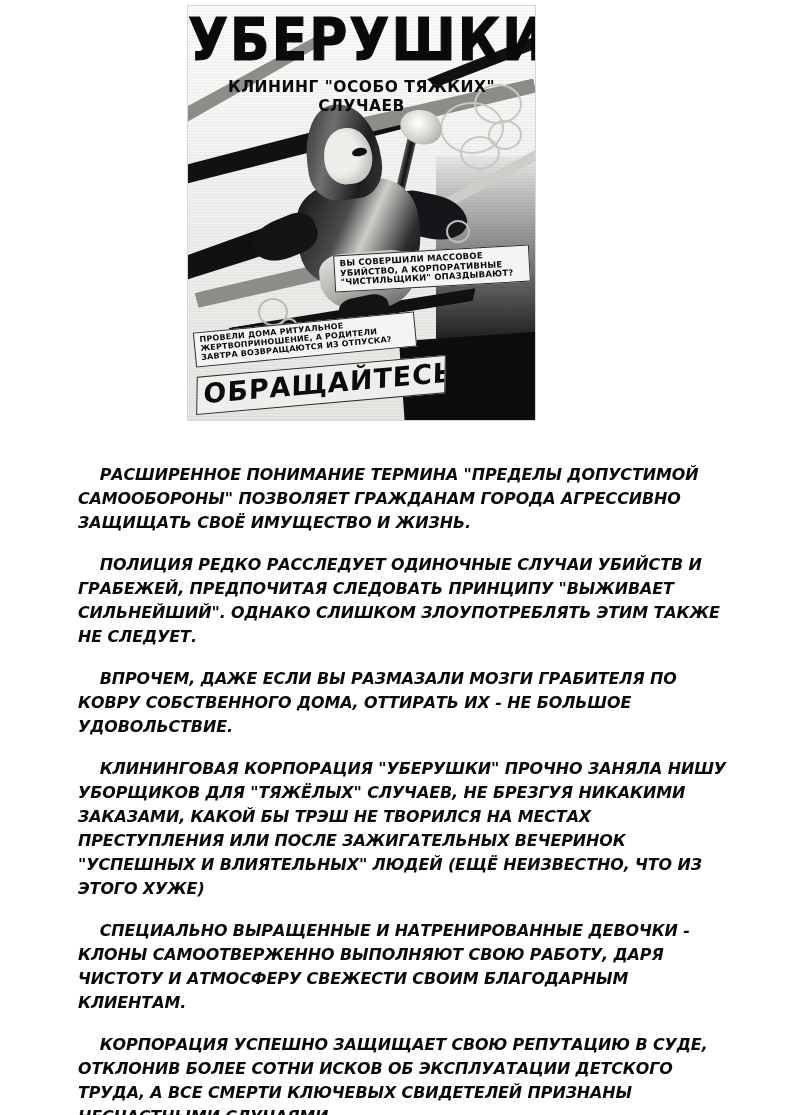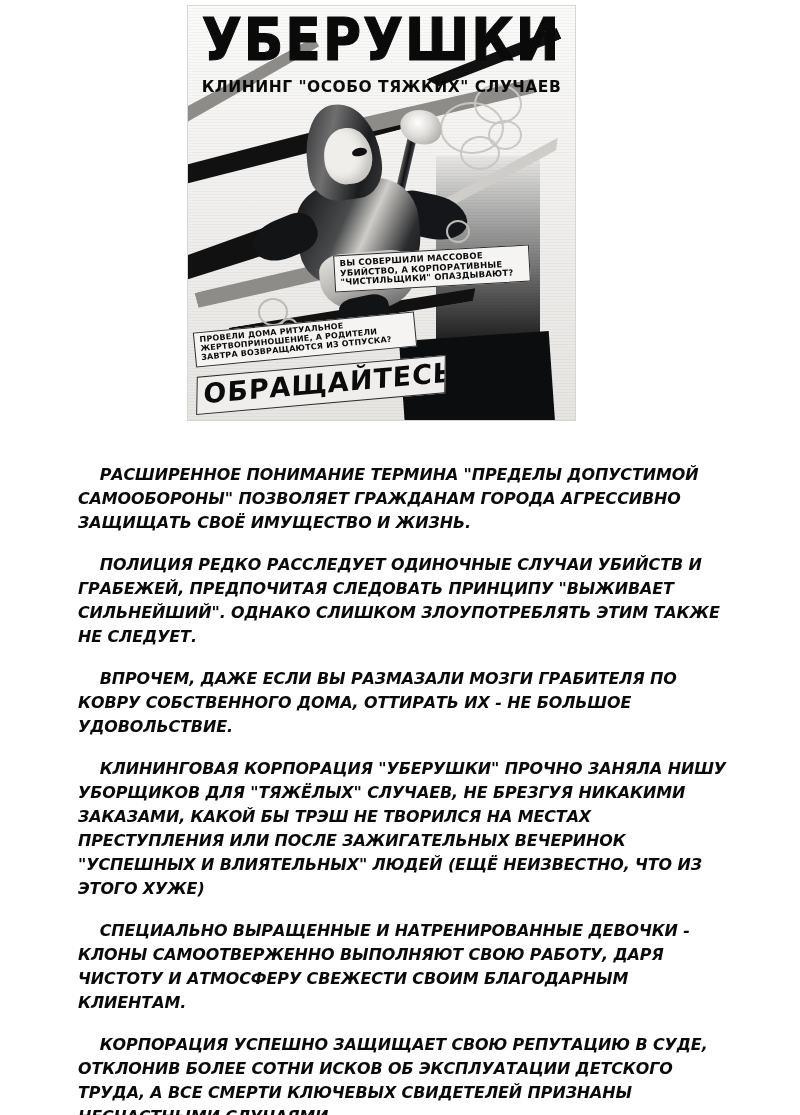--- a/index.html
+++ b/index.html
@@ -22,21 +22,21 @@
     position: absolute;
     inset: 0;
     background: #ffffff;
   }
 
   
   .poster {
     position: absolute;
     left: 188px;
     top: 6px;
-    width: 387px;
+    width: 347px;
     height: 414px;
     background: #f2f1ef;
     overflow: hidden;
     box-shadow: 0 0 0 1px #d8d6d2;
   }
   
   .poster .paper {
     position: absolute;
     inset: 0;
     background:

